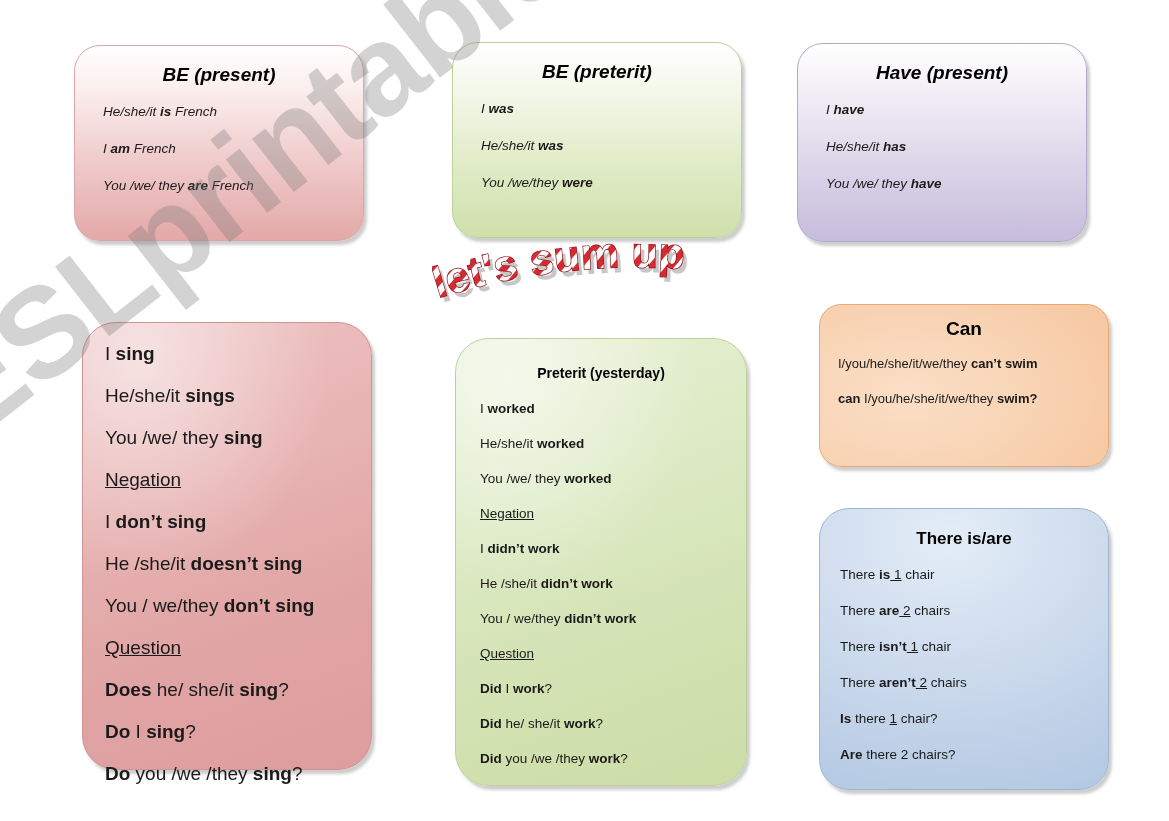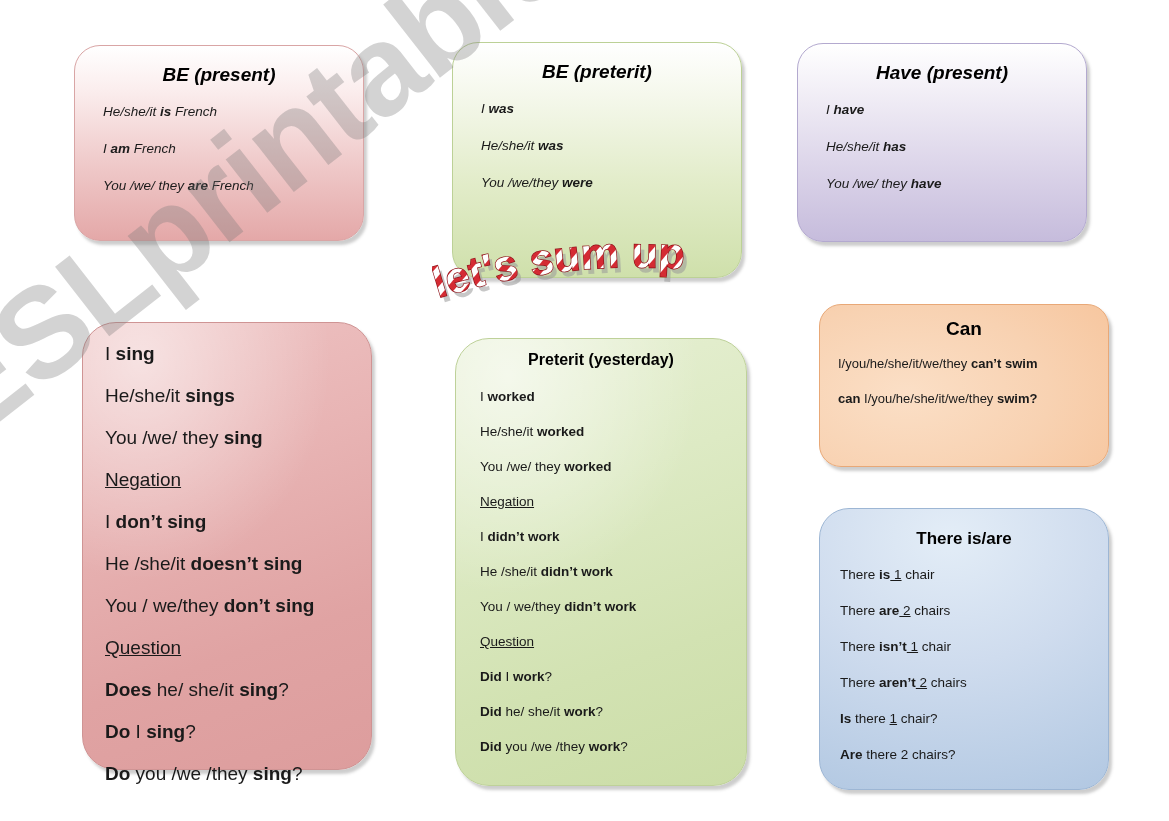--- a/index.html
+++ b/index.html
@@ -67,21 +67,21 @@
   .top-card .title { font-size: 19px; padding-top: 18px; }
   .top-card .lines { padding: 18px 0 0 28px; font-size: 13.5px; }
   .top-card .line { margin-bottom: 22px; }
 
   #card-be-present {
     left: 74px; top: 45px; height: 196px;
     background: linear-gradient(to bottom, #ffffff 0%, #fbeeee 22%, #f0cccc 58%, #e4a8a8 100%);
     border: 1px solid #d9a5a5;
   }
   #card-be-preterit {
-    left: 452px; top: 42px; height: 236px;
+    left: 452px; top: 42px; height: 196px;
     background: linear-gradient(to bottom, #ffffff 0%, #f5f8ec 22%, #e2ecc9 60%, #cfe0ab 100%);
     border: 1px solid #bcd196;
   }
   #card-have-present {
     left: 797px; top: 43px; height: 199px;
     background: linear-gradient(to bottom, #ffffff 0%, #f3f0f7 22%, #ddd6ea 60%, #c6bcdc 100%);
     border: 1px solid #b3a9cf;
   }
 
   
@@ -108,21 +108,21 @@
   #card-present .line { margin-bottom: 20px; }
 
   #card-preterit {
     left: 455px; top: 338px; width: 292px; height: 448px;
     background:
       radial-gradient(120% 90% at 18% 8%, rgba(255,255,255,0.6) 0%, rgba(255,255,255,0) 55%),
       linear-gradient(160deg, #e7f0d4 0%, #ddeac4 35%, #d2e2b2 70%, #cbdda7 100%);
     border: 1px solid #bed199;
     border-radius: 34px;
   }
-  #card-preterit .title { font-size: 16px; padding-top: 12px; }
+  #card-preterit .title { font-size: 14px; padding-top: 26px; }
   #card-preterit .lines { padding: 20px 0 0 24px; font-size: 13.5px; }
   #card-preterit .line { margin-bottom: 20px; }
 
   #card-can {
     left: 819px; top: 304px; width: 290px; height: 163px;
     background:
       radial-gradient(110% 120% at 30% 55%, #fbdfc6 0%, #f8d2b2 45%, #f6bf93 100%);
     border: 1px solid #e8a877;
     border-radius: 22px;
   }

